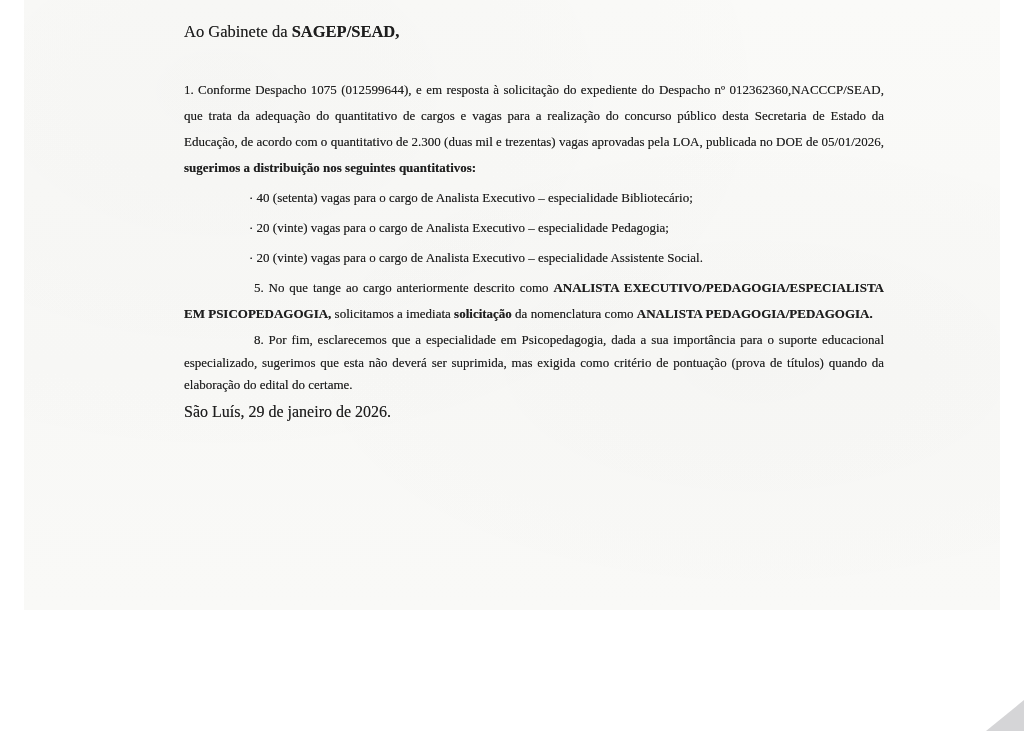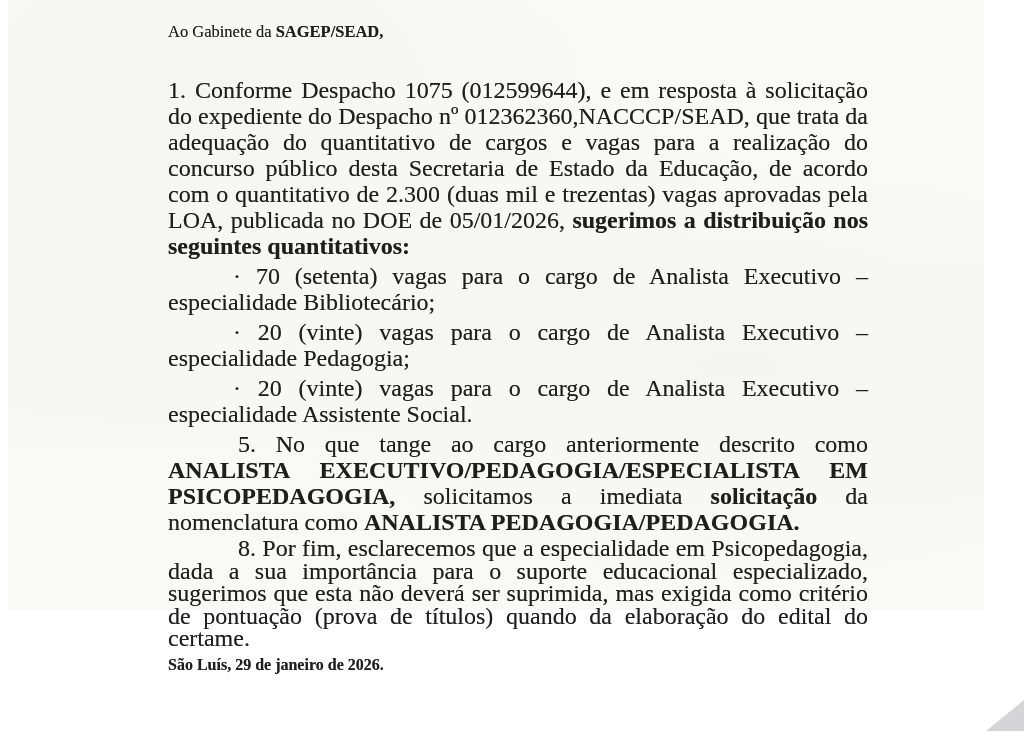--- a/index.html
+++ b/index.html
@@ -13,59 +13,58 @@
   }
   .frame {
     position: relative;
     width: 1024px;
     height: 731px;
     background: #ffffff;
   }
   
   .page {
     position: absolute;
-    left: 8px;
+    left: 24px;
     top: 0;
     width: 976px;
     height: 610px;
     background:
       radial-gradient(ellipse at 20% 15%, rgba(0,0,0,0.015), transparent 55%),
       radial-gradient(ellipse at 75% 60%, rgba(0,0,0,0.012), transparent 50%),
       linear-gradient(180deg, #fafaf8 0%, #f8f8f6 60%, #f9f9f7 100%);
   }
   .content {
     position: absolute;
     left: 160px;
     top: 0;
     width: 700px;
     color: #1e1e1e;
     text-shadow: 0 0 0.6px rgba(30,30,30,0.55);
   }
   .content p {
     margin: 0;
-    font-size: 24px;
+    font-size: 13px;
     line-height: 26px;
     text-align: justify;
   }
   .recipient {
     margin-top: 20px !important;
     font-size: 16.5px !important;
     text-align: left !important;
     line-height: 24px !important;
   }
   .p1 { margin-top: 33px !important; margin-bottom: 4px !important; }
   .bullet { text-indent: 65px; margin-bottom: 4px !important; }
   .p3 { text-indent: 70px; margin-top: 1px !important; }
   .p4 { text-indent: 70px; margin-top: 2px !important; line-height: 22.5px !important; }
   .dateline {
     text-align: left;
     font-size: 16px !important;
     line-height: 22px !important;
     margin-top: 4px !important;
-    font-weight: bold;
   }
   b { font-weight: 700; }
   
   .corner-fold {
     position: absolute;
     right: 0;
     bottom: 0;
     width: 0;
     height: 0;
     border-bottom: 31px solid #d5d5d7;
@@ -77,21 +76,21 @@
 
 <div class="frame">
   <div class="page">
     <div class="content">
 
       <p class="recipient"><span>Ao Gabinete da </span><b>SAGEP/SEAD,</b></p>
 
       <p class="p1"><span>1. Conforme Despacho 1075 (012599644), e em resposta à solicitação do expediente do Despacho nº 012362360,NACCCP/SEAD, que trata da adequação do quantitativo de cargos e vagas para a realização do concurso público desta Secretaria de Estado da Educação, de acordo com o quantitativo de 2.300 (duas mil e trezentas) vagas aprovadas pela LOA, publicada no DOE de 05/01/2026, </span><b>sugerimos a distribuição nos seguintes quantitativos:</b></p>
 
       <div>
-        <p class="bullet">· 70 (setenta) vagas para o cargo de Analista Executivo – especialidade Bibliotecário;</p>
+        <p class="bullet">· 40 (setenta) vagas para o cargo de Analista Executivo – especialidade Bibliotecário;</p>
         <p class="bullet">· 20 (vinte) vagas para o cargo de Analista Executivo – especialidade Pedagogia;</p>
         <p class="bullet">· 20 (vinte) vagas para o cargo de Analista Executivo – especialidade Assistente Social.</p>
       </div>
 
       <p class="p3"><span>5. No que tange ao cargo anteriormente descrito como </span><b>ANALISTA EXECUTIVO/PEDAGOGIA/ESPECIALISTA EM PSICOPEDAGOGIA,</b><span> solicitamos a imediata </span><b>solicitação</b><span> da nomenclatura como </span><b>ANALISTA PEDAGOGIA/PEDAGOGIA.</b></p>
 
       <p class="p4">8. Por fim, esclarecemos que a especialidade em Psicopedagogia, dada a sua importância para o suporte educacional especializado, sugerimos que esta não deverá ser suprimida, mas exigida como critério de pontuação (prova de títulos) quando da elaboração do edital do certame.</p>
 
       <p class="dateline">São Luís, 29 de janeiro de 2026.</p>
 

